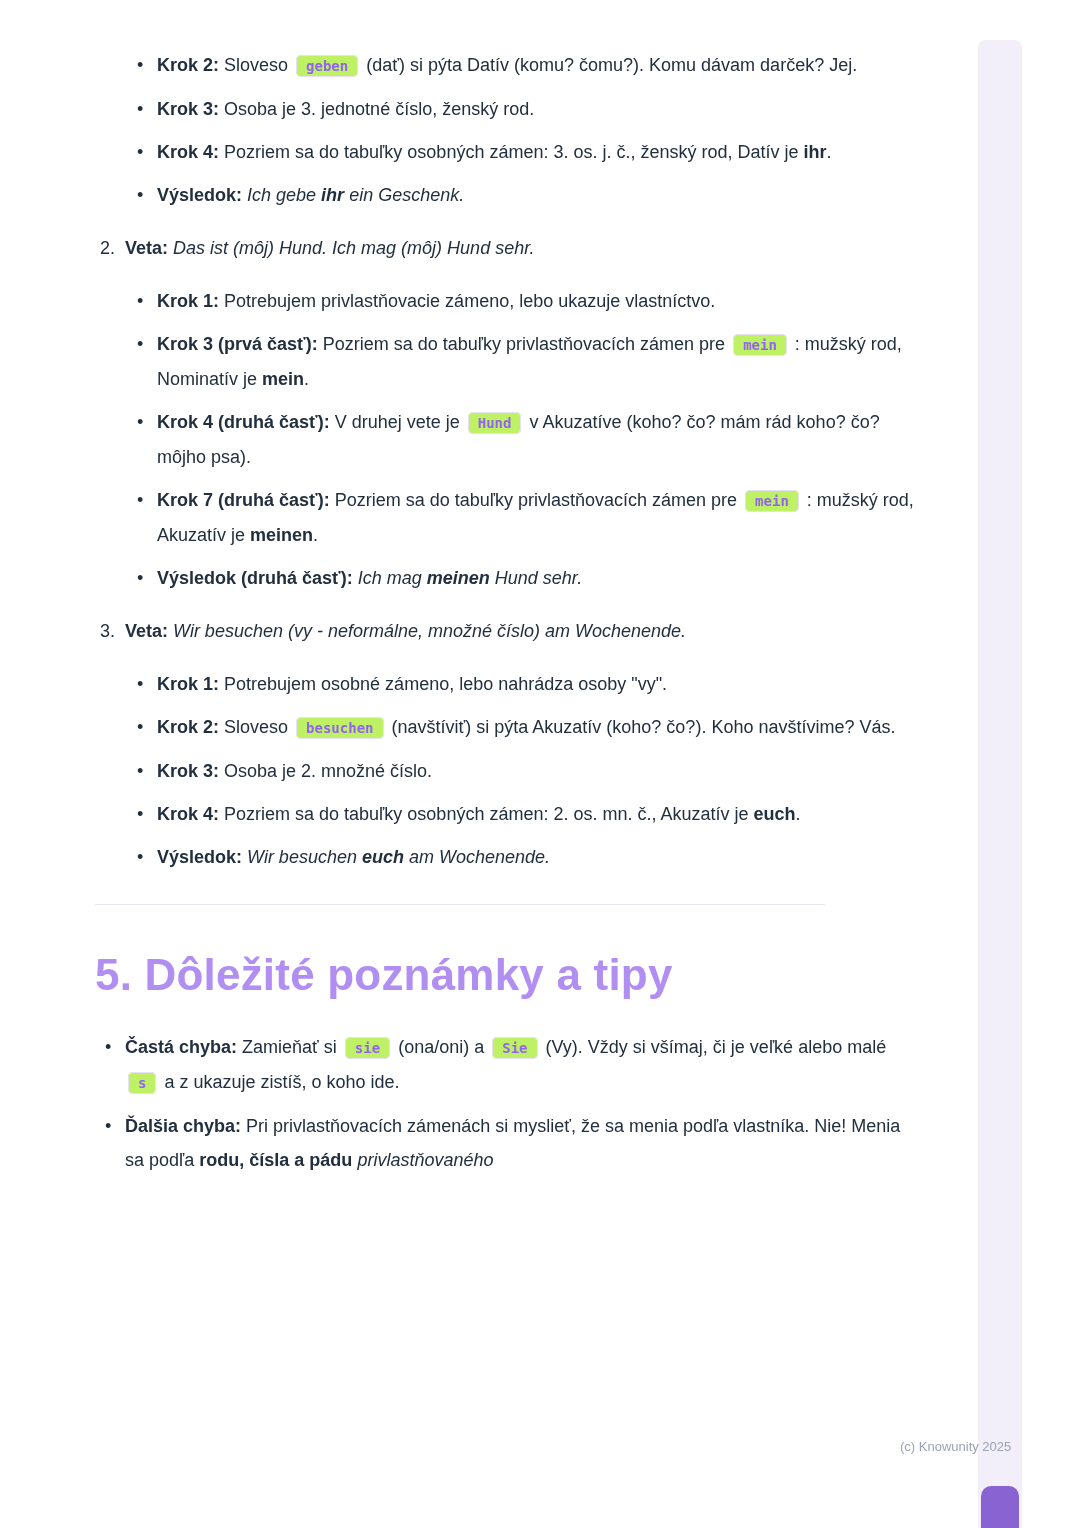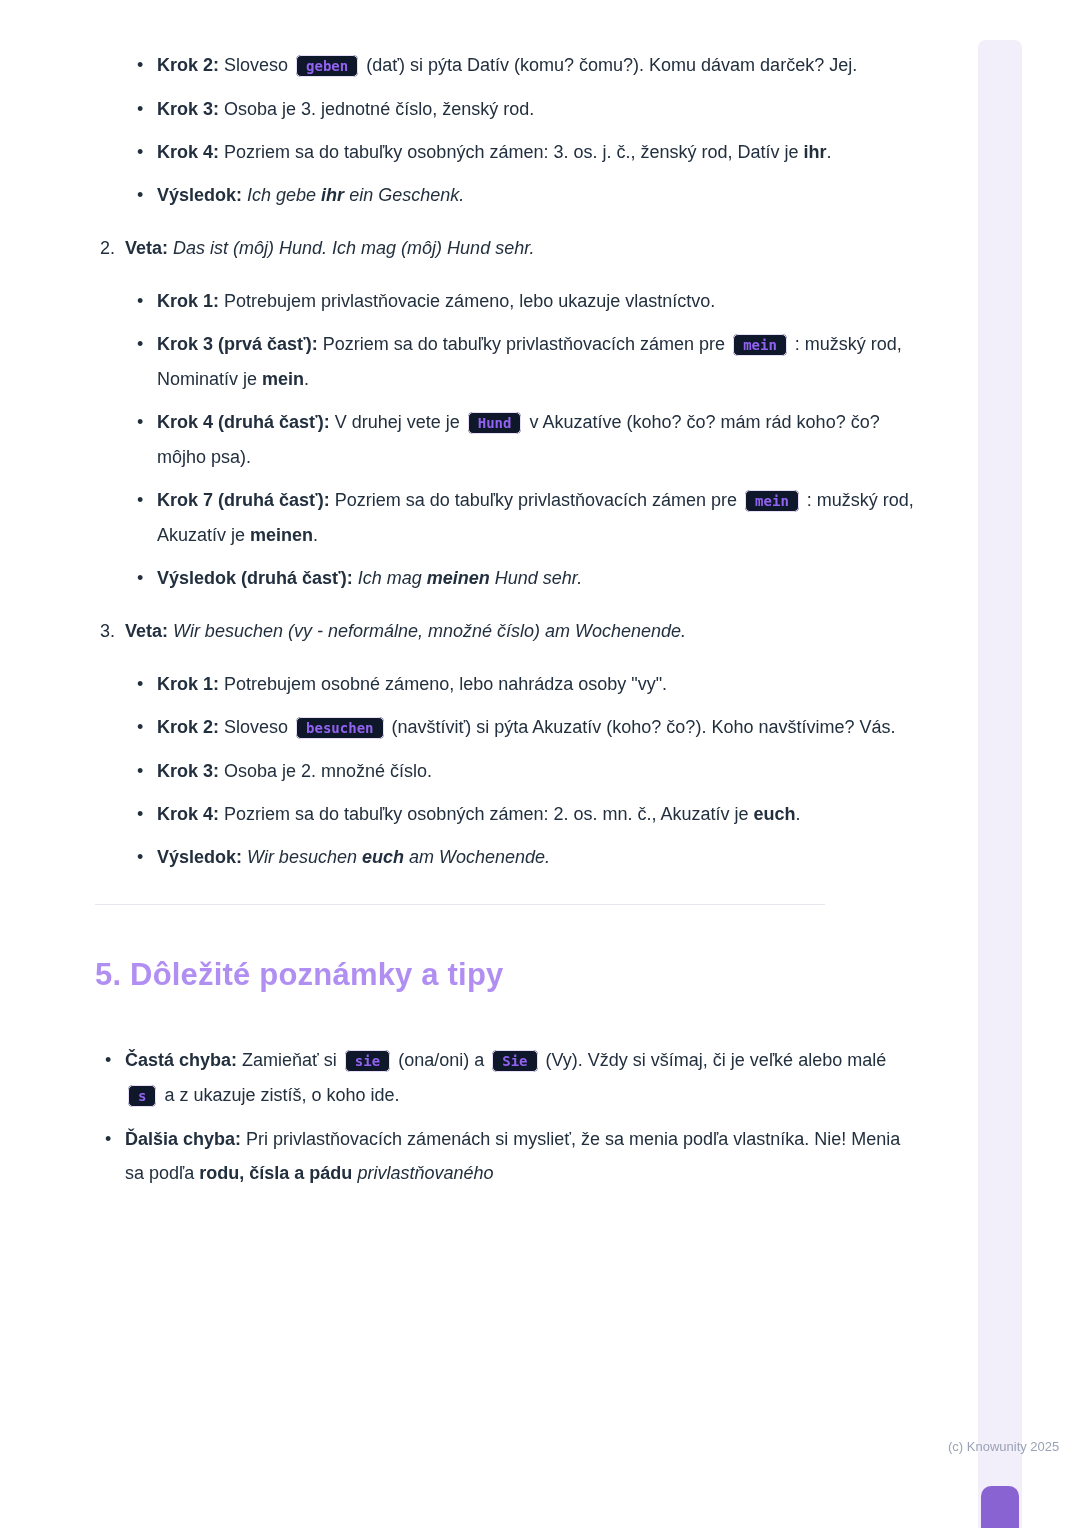--- a/index.html
+++ b/index.html
@@ -43,45 +43,45 @@
   .num { display: inline-block; margin-right: 10px; }
   .n { font-weight: 400; }
   .b { font-weight: 700; }
   .i { font-style: italic; text-align: center; }
   .bi { font-weight: 700; font-style: italic; }
   .chip {
     font-family: "DejaVu Sans Mono", monospace;
     font-size: 14px;
     font-weight: 700;
     color: #9263f1;
-    background: #0f172a;
+    background: #bef264;
     border: 1px solid #eadffb;
     border-radius: 5px;
     padding: 2px 9px;
     margin: 0 3px;
     white-space: nowrap;
   }
   hr.divider {
     border: none;
     border-top: 1px solid #e7e6ee;
     width: 730px;
     margin: 30px 0 0 0;
   }
   h2.section-heading {
-    font-size: 31px;
+    font-size: 44px;
     line-height: 44px;
     font-weight: 700;
     color: #b18ff2;
-    margin: 48px 0 46px 0;
+    margin: 48px 0 33px 0;
     letter-spacing: 0.2px;
   }
   .footer {
     position: absolute;
     top: 1438px;
-    left: 948px;
+    left: 900px;
     font-size: 13px;
     line-height: 18px;
     color: #9aa3b5;
     z-index: 3;
   }
   .scroll-rail {
     position: absolute;
     top: 40px;
     right: 58px;
     width: 44px;

